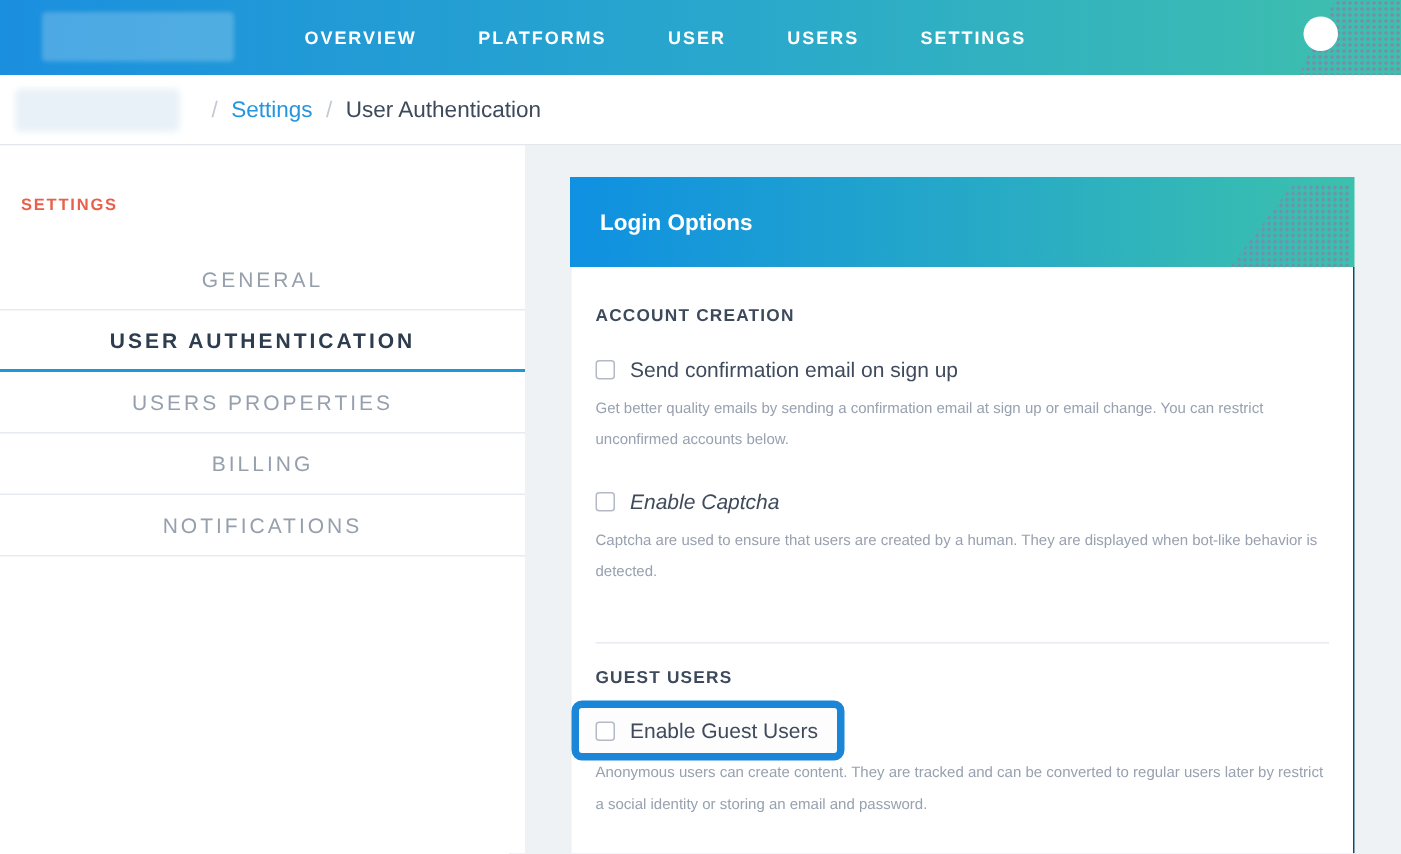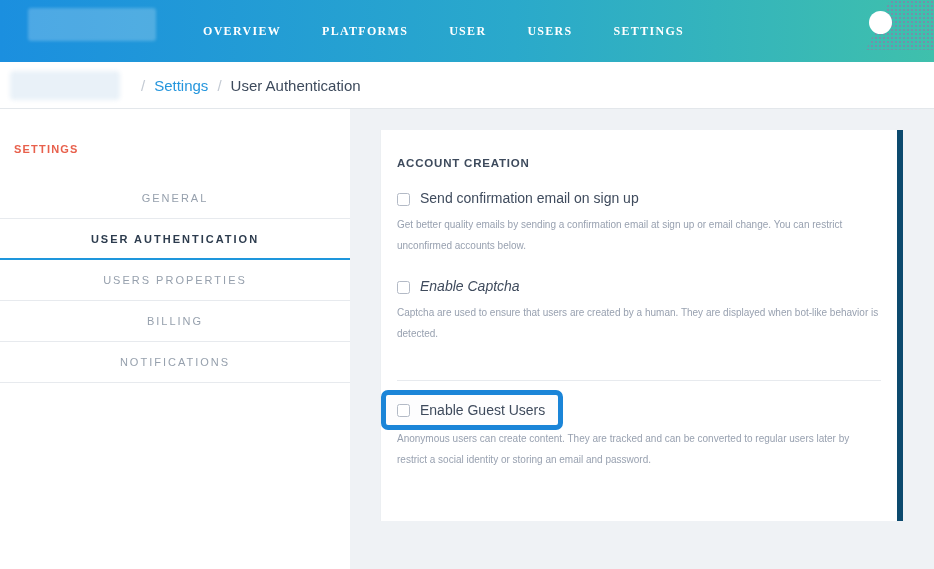--- a/index.html
+++ b/index.html
@@ -6,25 +6,24 @@
   html,body { width: 934px; height: 569px; }
   body {
     font-family: "Liberation Sans", "DejaVu Sans", sans-serif;
     background: #eff2f5;
     overflow: hidden;
   }
   .app { position: relative; width: 934px; height: 569px; background: #eff2f5; overflow: hidden; }
 
   
   .topnav {
-    position: relative; height: 62px;
+    position: relative; height: 50px;
     background: linear-gradient(90deg, #1b8fdf 0%, #2aa9cb 55%, #3fc0ac 100%);
     display: flex; align-items: center;
     overflow: hidden;
-    font-family: Liberation Serif, serif;
   }
   .logo-blur {
     position: absolute; left: 28px; top: 8px; width: 128px; height: 33px;
     background: rgba(255,255,255,0.22);
     border-radius: 3px;
     filter: blur(1.5px);
   }
   .nav-menu { position: absolute; left: 203px; display: flex; gap: 41px; align-items: center; }
   .nav-item {
     color: #ffffff; font-size: 12px; font-weight: 700; letter-spacing: 1.3px;
@@ -61,21 +60,21 @@
   
   .content { display: flex; height: 472px; }
 
   .sidebar { width: 350px; background: #ffffff; flex-shrink: 0; }
   .sidebar-heading {
     margin: 34px 0 23px 14px;
     color: #e8604c; font-size: 11px; font-weight: 700; letter-spacing: 1.2px;
   }
   .side-item {
     height: 41px; display: flex; align-items: center; justify-content: center;
-    font-size: 11px; letter-spacing: 2px; color: #96a0ad;
+    font-size: 14px; letter-spacing: 2px; color: #96a0ad;
     border-bottom: 1px solid #e7eaee; cursor: pointer;
   }
   .side-item:first-of-type { border-top: 0; }
   .side-item.active {
     color: #2d3c4e; font-weight: 700;
     border-bottom: 2px solid #1e96dc;
   }
 
   .main { flex: 1; padding: 21px 31px 0 30px; }
 
@@ -87,27 +86,27 @@
     overflow: hidden;
   }
   .panel-title { color: #ffffff; font-size: 15px; font-weight: 600; }
   .header-corner-dots {
     position: absolute; right: 3px; top: 5px; width: 80px; height: 55px;
     clip-path: polygon(0% 100%, 52% 0%, 100% 0%, 100% 100%);
     opacity: 0.85;
   }
   .panel-body {
     background: #ffffff; padding: 0 16px; min-height: 391px;
-    border-left: 1px solid #eceff2; border-right: 6px solid #0c4a6e;
+    border-left: 1px solid #eceff2; border-right: 1px solid #0c4a6e;
   }
   .section-heading {
     padding-top: 27px;
     color: #3d4a5c; font-size: 11.5px; font-weight: 700; letter-spacing: 0.8px;
   }
-  .opt-row { display: flex; align-items: flex-end; margin-top: 21px; cursor: pointer; }
+  .opt-row { display: flex; align-items: center; margin-top: 21px; cursor: pointer; }
   .opt-row.second { margin-top: 22px; font-style: italic; }
   .checkbox {
     width: 13px; height: 13px; border: 1px solid #b3bac6; border-radius: 2.5px;
     background: #ffffff; margin-right: 10px; flex-shrink: 0;
   }
   .opt-label { color: #3f4b5d; font-size: 14px; }
   .opt-desc {
     margin-top: 9px; max-width: 496px;
     color: #98a1b0; font-size: 10px; line-height: 20.5px;
   }
@@ -157,20 +156,24 @@
       <div class="side-item">GENERAL</div>
       <div class="side-item active">USER AUTHENTICATION</div>
       <div class="side-item">USERS PROPERTIES</div>
       <div class="side-item">BILLING</div>
       <div class="side-item">NOTIFICATIONS</div>
     </aside>
 
     <main class="main">
       <div class="panel">
 
+        <div class="panel-header">
+          <span class="panel-title">Login Options</span>
+          <div class="header-corner-dots dots"></div>
+        </div>
 
         <div class="panel-body">
 
           
           <div class="section-heading">ACCOUNT CREATION</div>
 
           <div class="opt-row">
             <span class="checkbox"></span>
             <span class="opt-label">Send confirmation email on sign up</span>
           </div>
@@ -178,20 +181,21 @@
 
           <div class="opt-row second">
             <span class="checkbox"></span>
             <span class="opt-label">Enable Captcha</span>
           </div>
           <p class="opt-desc">Captcha are used to ensure that users are created by a human. They are displayed when bot-like behavior is detected.</p>
 
           <hr class="body-divider">
 
           
+          <div class="section-heading heading-guest">GUEST USERS</div>
 
           <div class="highlight-ring">
             <div class="opt-row-inner">
               <span class="checkbox"></span>
               <span class="opt-label">Enable Guest Users</span>
             </div>
           </div>
           <p class="opt-desc desc-guest">Anonymous users can create content. They are tracked and can be converted to regular users later by restrict a social identity or storing an email and password.</p>
 
           

